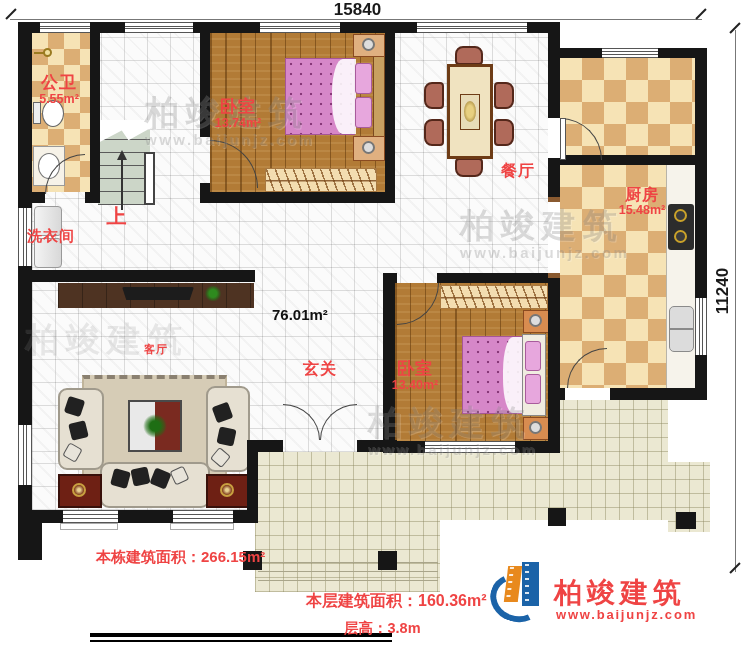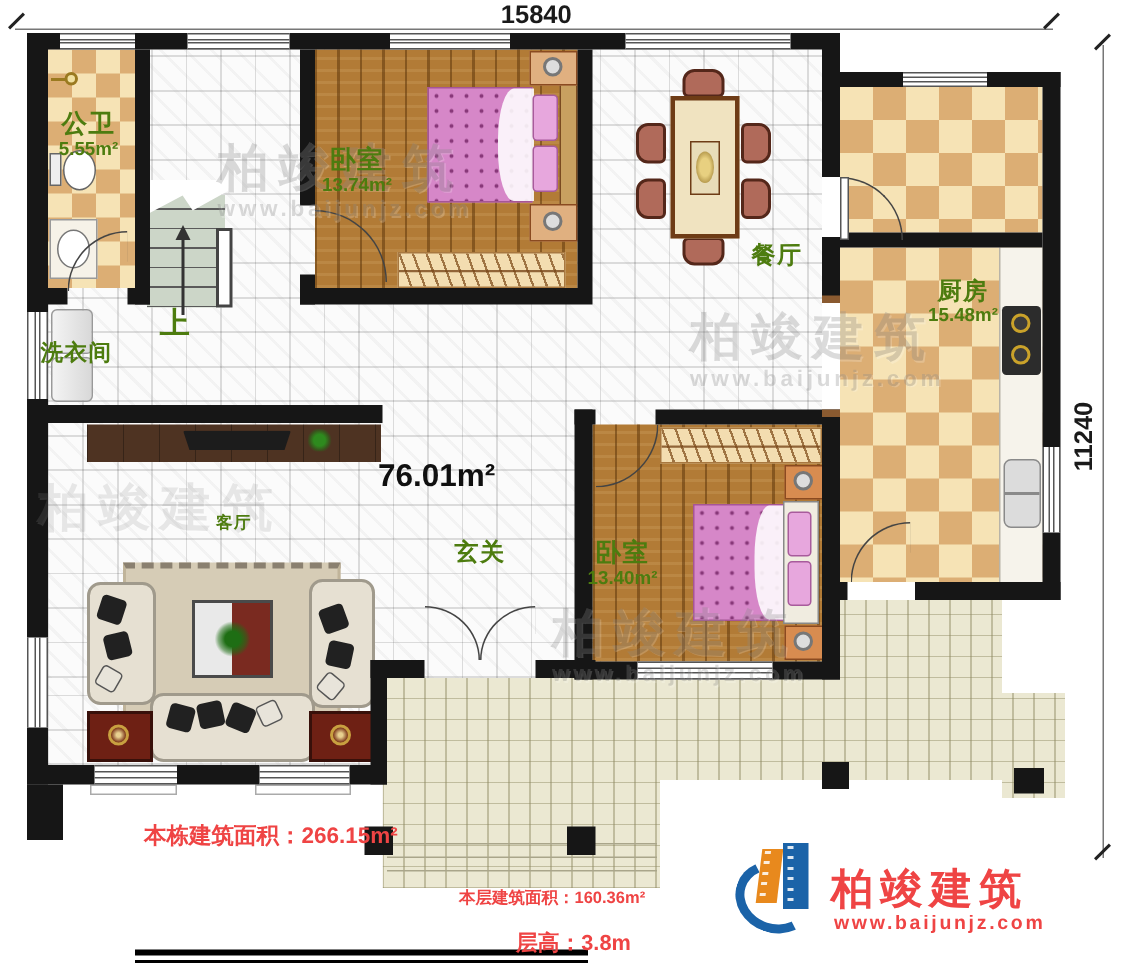--- a/index.html
+++ b/index.html
@@ -48,24 +48,24 @@
     background-image:
       linear-gradient(rgba(120,70,25,.8),rgba(120,70,25,.8)),
       repeating-linear-gradient(70deg, transparent 0 7px, rgba(130,80,30,.75) 7px 8.5px);
     background-size:100% 1.5px,100% 100%;background-position:0 55%,0 0;background-repeat:no-repeat;}
   .mattress{background:#d687c8;border:1.5px solid #a65596;
     background-image:radial-gradient(rgba(110,30,95,.75) 1px, transparent 1.6px);
     background-size:10px 10px;}
   .blanket{background:rgba(255,255,255,.88);border-radius:45% 0 0 45%;}
   .bedpillow{background:#e7a7dd;border:1.5px solid #a85b9c;border-radius:3px;}
   
-  .room-label{position:absolute;text-align:center;color:#4d7c0f;font-weight:700;z-index:60;line-height:1.1;}
+  .room-label{position:absolute;text-align:center;color:#ef4444;font-weight:700;z-index:60;line-height:1.1;}
   .rname{font-size:17px;letter-spacing:1px;}
   .rarea{font-size:12.5px;}
-  .big-area{font-size:21px;font-weight:700;color:#101010;z-index:60;}
+  .big-area{font-size:15px;font-weight:700;color:#101010;z-index:60;margin-left:20px;}
   .dim{color:#1a1a1a;font-weight:700;font-size:17px;z-index:60;text-align:center;}
   .dimline{background:#777;z-index:20;}
   .tick{width:14px;height:2px;background:#222;transform:rotate(-45deg);z-index:21;}
   
   .wm{position:absolute;z-index:50;color:#8a8a8a;text-align:left;pointer-events:none;
       text-shadow:1px 1px 0 rgba(255,255,255,.65);white-space:nowrap;}
   .wm-t{font-size:34px;font-weight:700;letter-spacing:7px;line-height:1;}
   .wm-u{font-size:15px;font-weight:700;letter-spacing:2.5px;margin-top:2px;}
   
   .ft{position:absolute;color:#ef4444;font-weight:700;z-index:70;white-space:nowrap;}
@@ -290,21 +290,21 @@
   <div class="wm" style="left:368px;top:405px;opacity:.28">
     <div class="wm-t">柏竣建筑</div>
     <div class="wm-u">www.baijunjz.com</div>
   </div>
 
   <div class="ft" style="left:96px;top:548px;font-size:15px">
     <span>本栋建筑面积：</span><span>266.15m²</span>
   </div>
   <div class="abs" style="left:90px;top:633px;width:302px;height:4px;background:#000;z-index:70"></div>
   <div class="abs" style="left:90px;top:640px;width:302px;height:1.5px;background:#000;z-index:70"></div>
-  <div class="ft" style="left:306px;top:591px;font-size:11px">
+  <div class="ft" style="left:306px;top:591px;font-size:16px">
     <span>本层建筑面积：</span><span>160.36m²</span>
   </div>
   <div class="ft" style="left:344px;top:619px;font-size:14.5px">
     <span>层高：</span><span>3.8m</span>
   </div>
 
   <div class="abs" style="left:488px;top:558px;width:64px;height:70px;z-index:70">
     <div class="abs" style="left:2px;top:16px;width:54px;height:48px;border:6px solid transparent;border-left-color:#1b63a8;border-bottom-color:#1b63a8;border-radius:50%;transform:rotate(18deg)"></div>
     <div class="abs" style="left:18px;top:8px;width:14px;height:36px;background:#e8891d;transform:skewX(-7deg);background-image:repeating-linear-gradient(0deg, transparent 0 5px, rgba(255,255,255,.85) 5px 7px);background-size:4px 100%;background-repeat:repeat-y;background-position:2px 0"></div>
     <div class="abs" style="left:34px;top:4px;width:17px;height:44px;background:#1b63a8;background-image:repeating-linear-gradient(0deg, transparent 0 5px, rgba(255,255,255,.85) 5px 7px);background-size:4px 100%;background-repeat:repeat-y;background-position:3px 0"></div>

